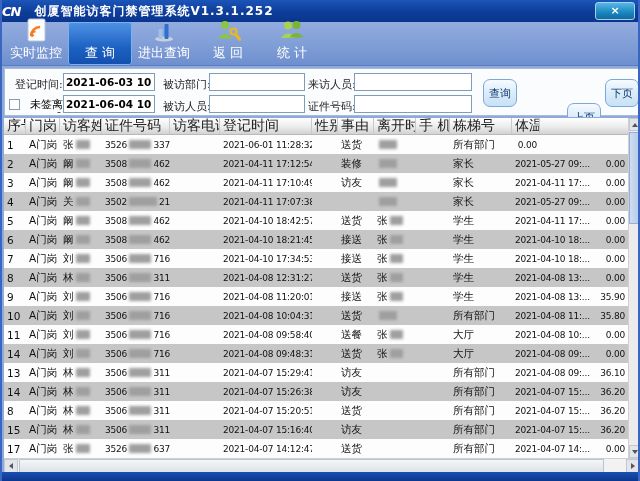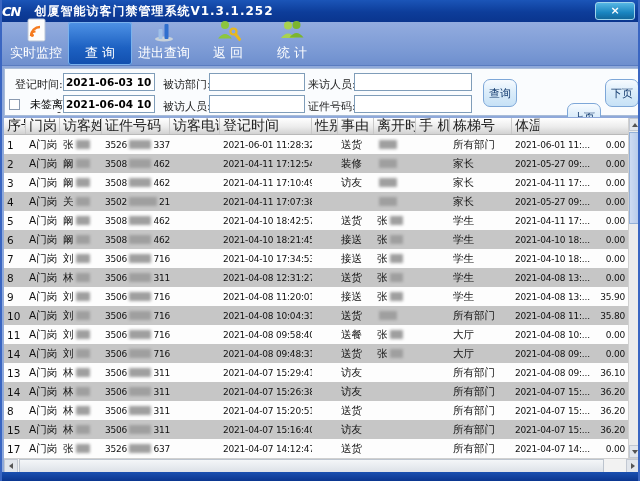--- a/index.html
+++ b/index.html
@@ -203,21 +203,20 @@
           <div class="td c3 num">3526<span class="blur" style="width: 36px;"></span>337</div>
           <div class="td c4"></div>
           <div class="td c5 num">2021-06-01 11:28:32</div>
           <div class="td c6"></div>
           <div class="td c7">送货</div>
           <div class="td c8">
             <span class="blur" style="width: 18px;"></span>
           </div>
           <div class="td c9"></div>
           <div class="td c10">所有部门</div>
-          <div class="td c11 num">2021-06-01 11:...</div>
           <div class="td c12 num right">0.00</div>
         </div>
         <div class="tr alt">
           <div class="td c0">2</div>
           <div class="td c1">A门岗</div>
           <div class="td c2">阚<span class="blur" style="width: 14px;"></span></div>
           <div class="td c3 num">3508<span class="blur" style="width: 36px;"></span>462</div>
           <div class="td c4"></div>
           <div class="td c5 num">2021-04-11 17:12:54</div>
           <div class="td c6"></div>

